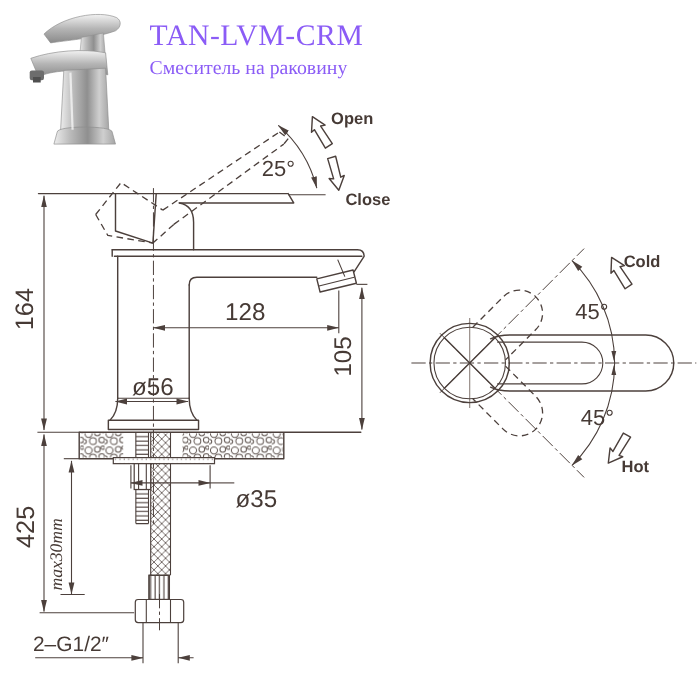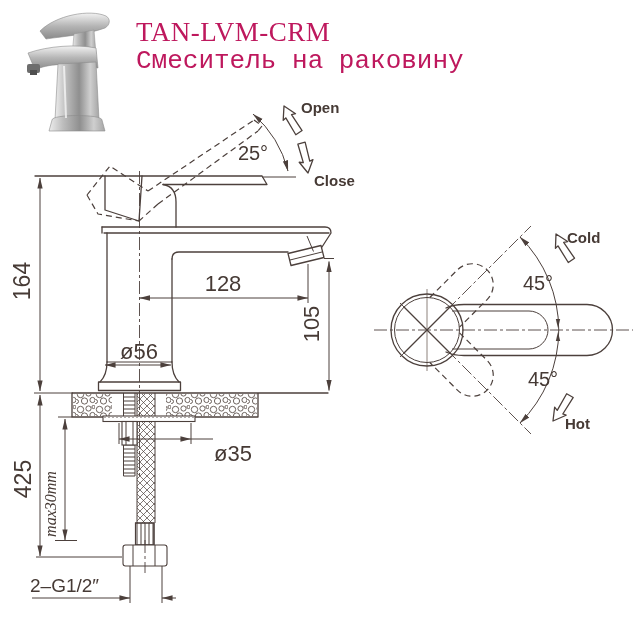--- a/index.html
+++ b/index.html
@@ -1,20 +1,20 @@
 <!DOCTYPE html>
 <html><head>
 <meta charset="utf-8">
 <style>
   html,body{margin:0;padding:0;background:#fff;}
   .page{position:relative;width:636px;height:625px;background:#fff;overflow:hidden;
         font-family:"Liberation Sans",sans-serif;}
-  .title-block{position:absolute;left:136px;top:18px;color:#be185d;}
+  .title-block{position:absolute;left:136px;top:18px;color:#8b5cf6;}
   .title-model{font-family:"Liberation Serif",serif;font-size:27px;line-height:29px;letter-spacing:.5px;}
-  .title-sub{font-family:Liberation Mono, monospace;font-size:26px;line-height:29px;}
+  .title-sub{font-family:Liberation Serif, serif;font-size:18px;line-height:29px;}
   svg text{font-family:"Liberation Sans",sans-serif;fill:#463a35;}
   svg text.dim{font-size:22px;}
   svg text.dim-big{font-size:23px;}
   svg text.ang{font-size:20px;}
   svg text.lbl{font-size:15px;font-weight:600;}
   svg text.conn{font-size:19px;}
   svg text.maxnote{font-family:"Liberation Serif",serif;font-style:italic;font-size:16px;}
   .outl{stroke:#4c403c;stroke-width:1.3;fill:none;stroke-linecap:round;stroke-linejoin:round;}
   .thin{stroke:#4c403c;stroke-width:1;fill:none;}
   .dash{stroke:#4c403c;stroke-width:1.2;fill:none;stroke-dasharray:6 4;stroke-linejoin:round;}

